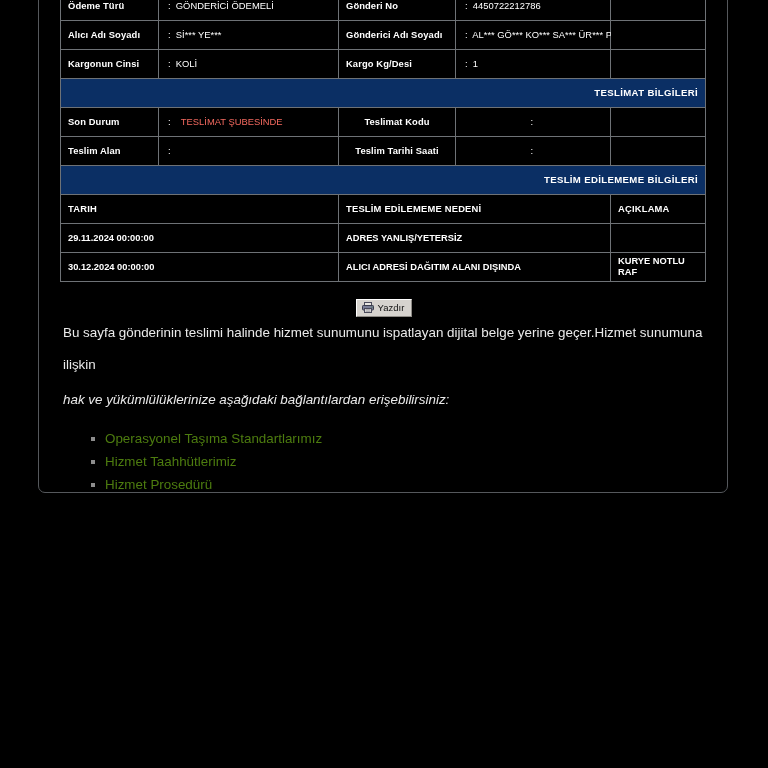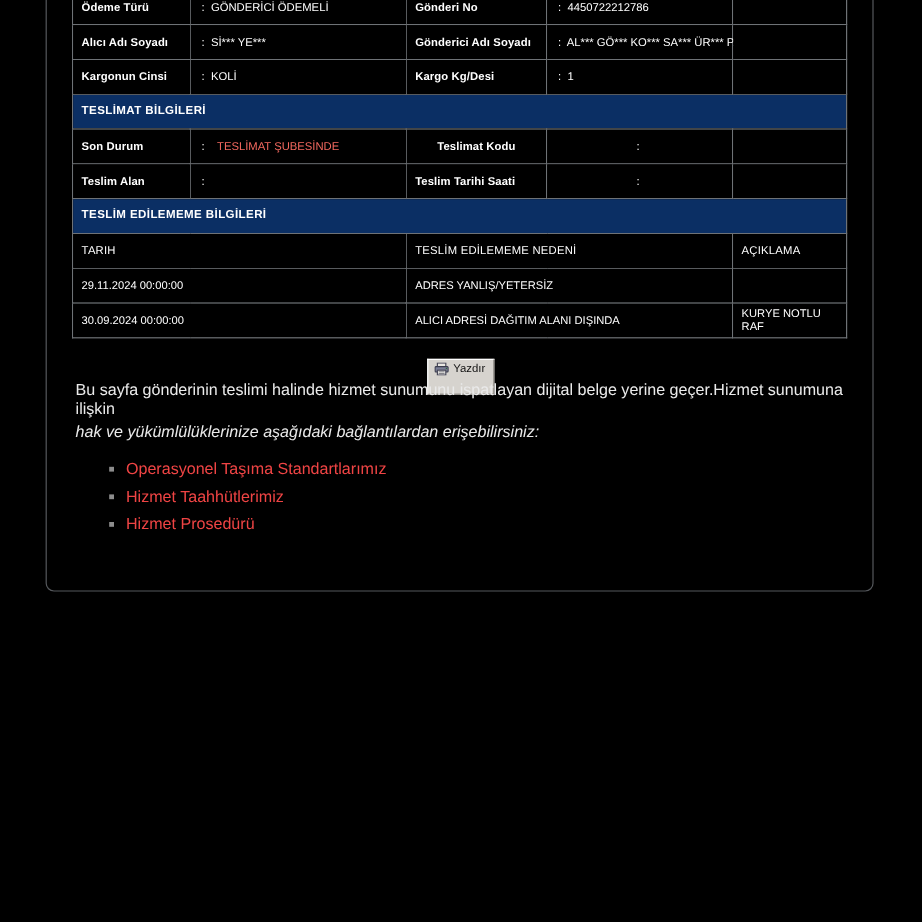--- a/index.html
+++ b/index.html
@@ -67,38 +67,38 @@
     font-size: 9.4px;
     color: #f0f0f0;
     white-space: nowrap;
     overflow: hidden;
   }
   .colon-pad { padding-left: 9px !important; }
 
   .bandhead td {
     background: #0b2f64 !important;
     color: #ffffff;
-    text-align: left;
+    text-align: right;
     font-weight: bold;
     font-size: 9.6px;
     letter-spacing: .35px;
     height: 21px;
     border-color: #0b2f64;
   }
 
   .colhead td {
-    font-weight: normal;
+    font-weight: bold;
     font-size: 9.4px;
     letter-spacing: .2px;
     height: 30px;
   }
   .datarow td {
     font-size: 9.3px;
     height: 30px;
-    font-weight: normal;
+    font-weight: bold;
   }
 
   .status-red { color: #f4695f; font-weight: normal; margin-top: 11px; }
 
   
   .cut-row td { height: 26px; }
 
   
   #wm-band {
     position: absolute;
@@ -152,40 +152,40 @@
   #print-btn {
     display: inline-flex;
     align-items: center;
     gap: 4px;
     background: #d6d3ce;
     border: 1px solid #8d8a85;
     border-top-color: #ffffff;
     border-left-color: #ffffff;
     color: #111;
     font-size: 9.5px;
-    padding: 1px 7px 14px 5px;
+    padding: 1px 7px 2px 5px;
     line-height: 13px;
     cursor: pointer;
     font-family: "Liberation Sans", sans-serif;
   }
   #print-btn svg { display: block; }
 
   
   #prose {
     position: absolute;
     left: 24px;
     top: 326px;
     width: 640px;
     z-index: 8;
     color: #e9e9e9;
   }
   #prose p {
     margin: 0 0 3px 0;
     font-size: 13.4px;
-    line-height: 16px;
+    line-height: 32px;
     color: #eaeaea;
     font-weight: normal;
   }
   #prose p.second { margin-bottom: 8px; font-style: italic; }
   #links {
     list-style: none;
     margin: 11px 0 0 0;
     padding: 0 0 0 28px;
   }
   #links li {
@@ -196,21 +196,21 @@
     padding-left: 14px;
   }
   #links li::before {
     content: "";
     position: absolute;
     left: 0; top: 10px;
     width: 4px; height: 4px;
     background: #8d8d8d;
   }
   #links a {
-    color: #ef4444;
+    color: #4d7c0f;
     text-decoration: none;
     text-align: center;
   }
 </style>
 </head>
 <body>
 
 <div id="page">
 
   <div id="doc-frame">
@@ -265,21 +265,21 @@
           <td class="lbl">Son Durum</td>
           <td class="val colon-pad">:&nbsp;&nbsp;&nbsp; <span class="status-red">TESLİMAT ŞUBESİNDE</span></td>
           <td class="lbl" style="text-align:center;">Teslimat Kodu</td>
           <td class="val" style="text-align:center;">:&nbsp;<span></span></td>
           <td></td>
         </tr>
 
         <tr>
           <td class="lbl">Teslim Alan</td>
           <td class="val colon-pad">:&nbsp; <span></span></td>
-          <td class="lbl" style="text-align:left;">Teslim Tarihi Saati</td>
+          <td class="lbl" style="text-align:center;">Teslim Tarihi Saati</td>
           <td class="val" style="text-align:center;">:&nbsp;<span></span></td>
           <td></td>
         </tr>
 
         <tr class="bandhead">
           <td colspan="5">TESLİM EDİLEMEME BİLGİLERİ</td>
         </tr>
 
         <tr class="colhead">
           <td colspan="2">TARIH</td>
@@ -287,21 +287,21 @@
           <td>AÇIKLAMA</td>
         </tr>
 
         <tr class="datarow">
           <td colspan="2">29.11.2024 00:00:00</td>
           <td colspan="2">ADRES YANLIŞ/YETERSİZ</td>
           <td></td>
         </tr>
 
         <tr class="datarow">
-          <td colspan="2">30.09.2024 00:00:00</td>
+          <td colspan="2">30.12.2024 00:00:00</td>
           <td colspan="2">ALICI ADRESİ DAĞITIM ALANI DIŞINDA</td>
           <td>KURYE NOTLU RAF</td>
         </tr>
 
       </tbody>
     </table>
 
     <div id="print-row">
       <button id="print-btn">
         <span>

